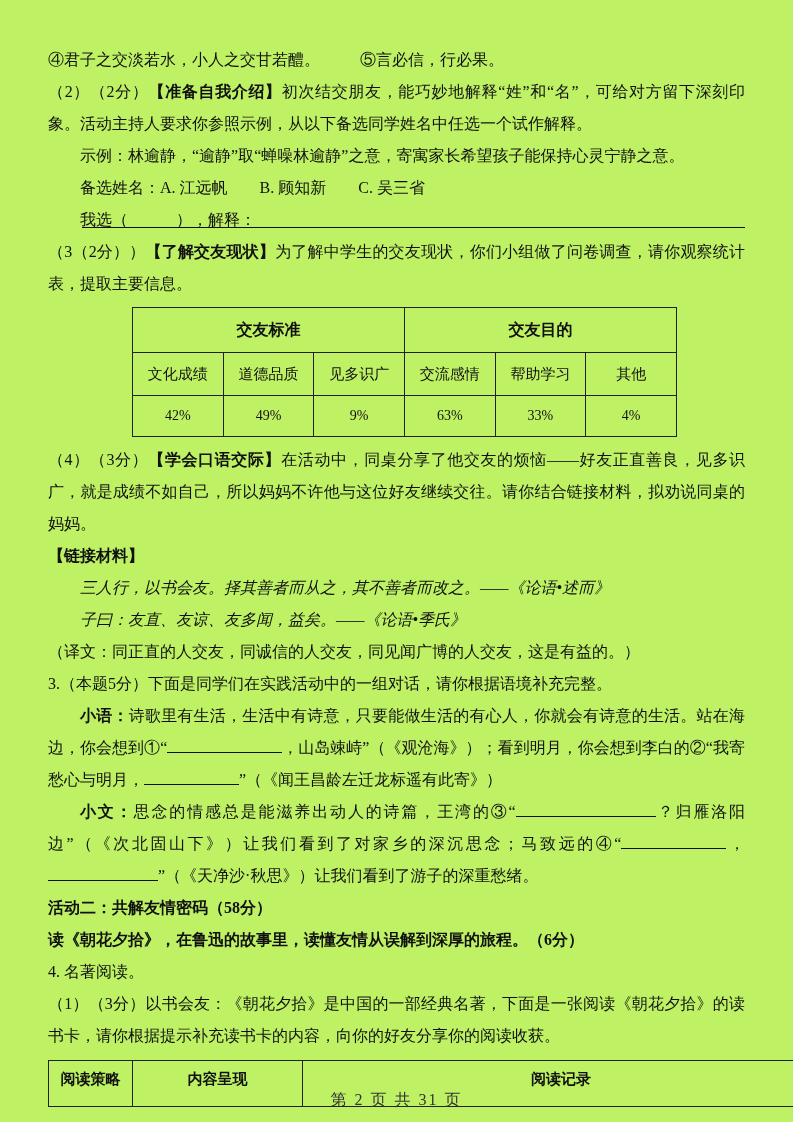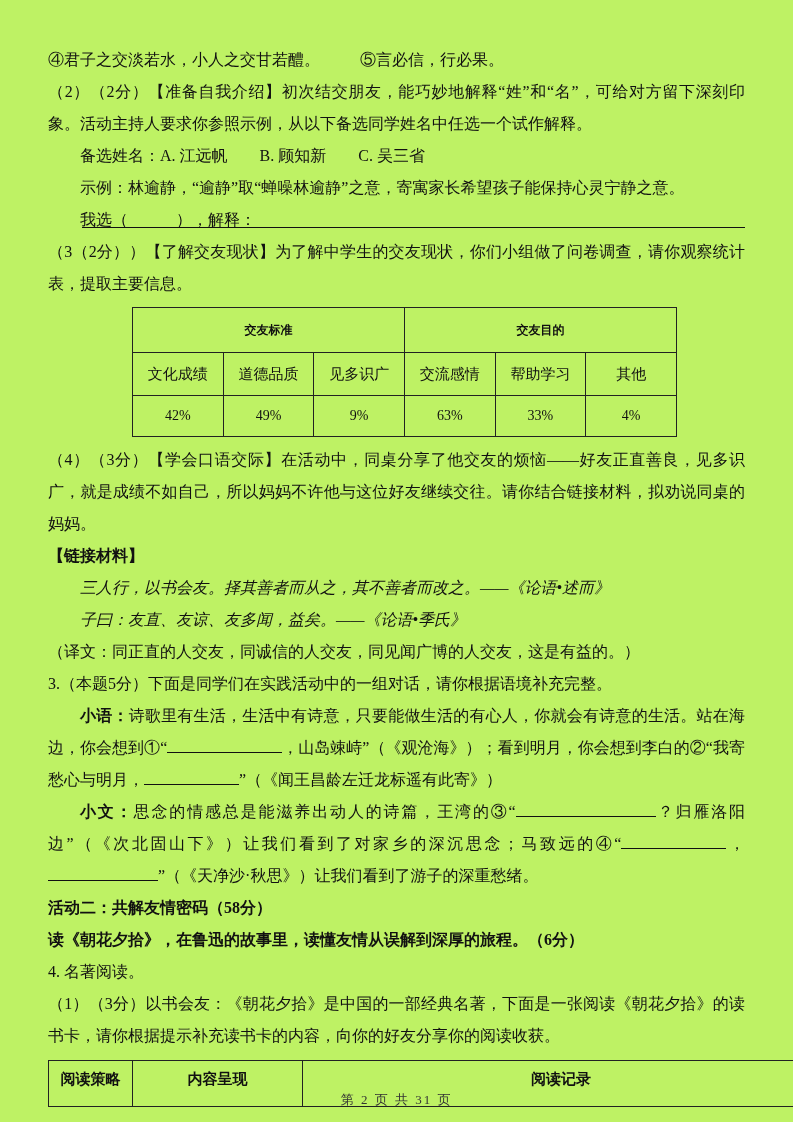--- a/index.html
+++ b/index.html
@@ -12,21 +12,21 @@
     padding:44px 48px 0 48px;
     font-family:"Liberation Serif", serif;
     font-size:16px;
     line-height:32px;
     color:#111111;
     overflow:hidden;
     text-align:justify;
   }
   p { margin:0; }
   .indent { text-indent:2em; }
-  .tag { font-weight:normal; }
+  .tag { font-weight:bold; }
   .bold { font-weight:bold; }
   .center { text-align:left; }
   .kai { font-style:italic; }
   .gap5 { margin-left:2.5em; }
 
   
   .answer-line { display:flex; padding-left:2em;flex-direction:column; }
   .answer-prefix { white-space:nowrap; }
   .answer-fill { flex:1; position:relative; }
   .answer-fill::after { content:""; position:absolute; left:2px; right:0; bottom:8px; border-bottom:1px solid #111; }
@@ -36,52 +36,52 @@
   .w115 { width:115px; } .w95 { width:95px; } .w140 { width:140px; }
   .w105 { width:105px; } .w110 { width:110px; }
 
   
   table.stats {
     border-collapse:collapse; table-layout:fixed;
     width:545px; margin:7px 0 7px 84px;
     text-align:center; font-size:15px; line-height:20px;
   }
   table.stats th, table.stats td { border:1.5px solid #222; padding:0; }
-  table.stats tr.grp th { height:44px; font-size:12px; }
+  table.stats tr.grp th { height:44px; font-size:16px; }
   table.stats tr.sub td { height:42px; }
   table.stats tr.val td { height:40px; font-size:14px; }
 
   
   table.reading {
     border-collapse:collapse; table-layout:fixed;
     width:772px; margin-top:8px;
     text-align:center; font-size:15px; line-height:20px;
   }
   table.reading th { border:1.5px solid #222; height:46px; font-weight:bold; vertical-align:top; padding-top:8px; box-sizing:border-box; }
   table.reading col.c1 { width:84px; }
   table.reading col.c2 { width:170px; }
 
   .footer {
     position:absolute; left:0; right:0; bottom:14px;
-    text-align:center; font-size:13px; line-height:16px;
+    text-align:center; font-size:16px; line-height:16px;
     color:#333; letter-spacing:2px;
   }
 </style>
 </head>
 <body>
 
 <div class="page">
 
   <p><span>④君子之交淡若水，小人之交甘若醴。</span><span class="gap5">⑤言必信，行必果。</span></p>
 
   <p><span>（2）（2分）</span><span class="tag">【准备自我介绍】</span><span>初次结交朋友，能巧妙地解释“姓”和“名”，可给对方留下深刻印象。活动主持人要求你参照示例，从以下备选同学姓名中任选一个试作解释。</span></p>
 
+  <p class="indent">示例：林逾静，“逾静”取“蝉噪林逾静”之意，寄寓家长希望孩子能保持心灵宁静之意。</p>
+
   <p class="indent">备选姓名：A. 江远帆　　B. 顾知新　　C. 吴三省</p>
-
-  <p class="indent">示例：林逾静，“逾静”取“蝉噪林逾静”之意，寄寓家长希望孩子能保持心灵宁静之意。</p>
 
   <p class="answer-line">
       <span class="answer-prefix">我选（　　　），解释：</span>
       <span class="answer-fill"></span>
     </p>
 
   <p><span>（3（2分））</span><span class="tag">【了解交友现状】</span><span>为了解中学生的交友现状，你们小组做了问卷调查，请你观察统计表，提取主要信息。</span></p>
 
   <table class="stats">
     <tbody>

